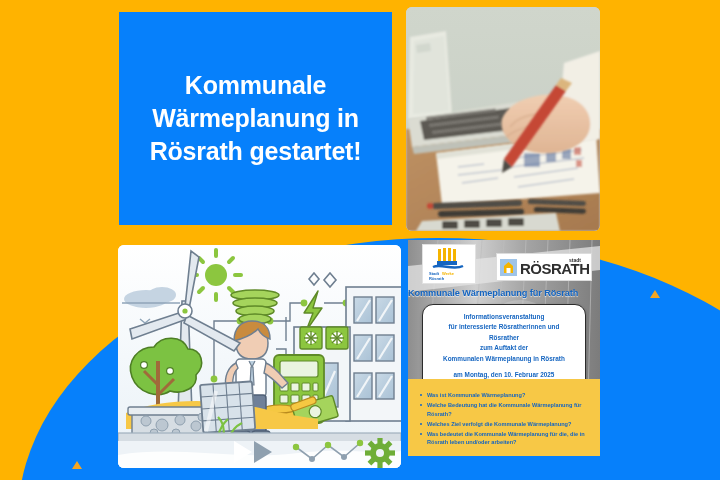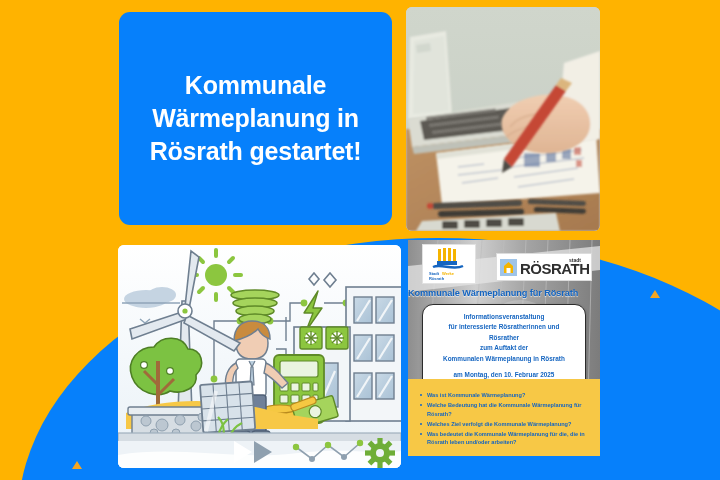--- a/index.html
+++ b/index.html
@@ -48,21 +48,20 @@
 
   
   .panel-headline {
     position: absolute;
     left: 119px; top: 12px;
     width: 273px; height: 213px;
     background: #0680FB;
     display: flex;
     align-items: center;
     justify-content: center;
-    border-radius: 11px;
   }
   .panel-headline h1 {
     margin: 0;
     color: #ffffff;
     font-size: 25px;
     line-height: 1.32;
     font-weight: bold;
     text-align: center;
     letter-spacing: -0.2px;
     padding: 0 14px;

